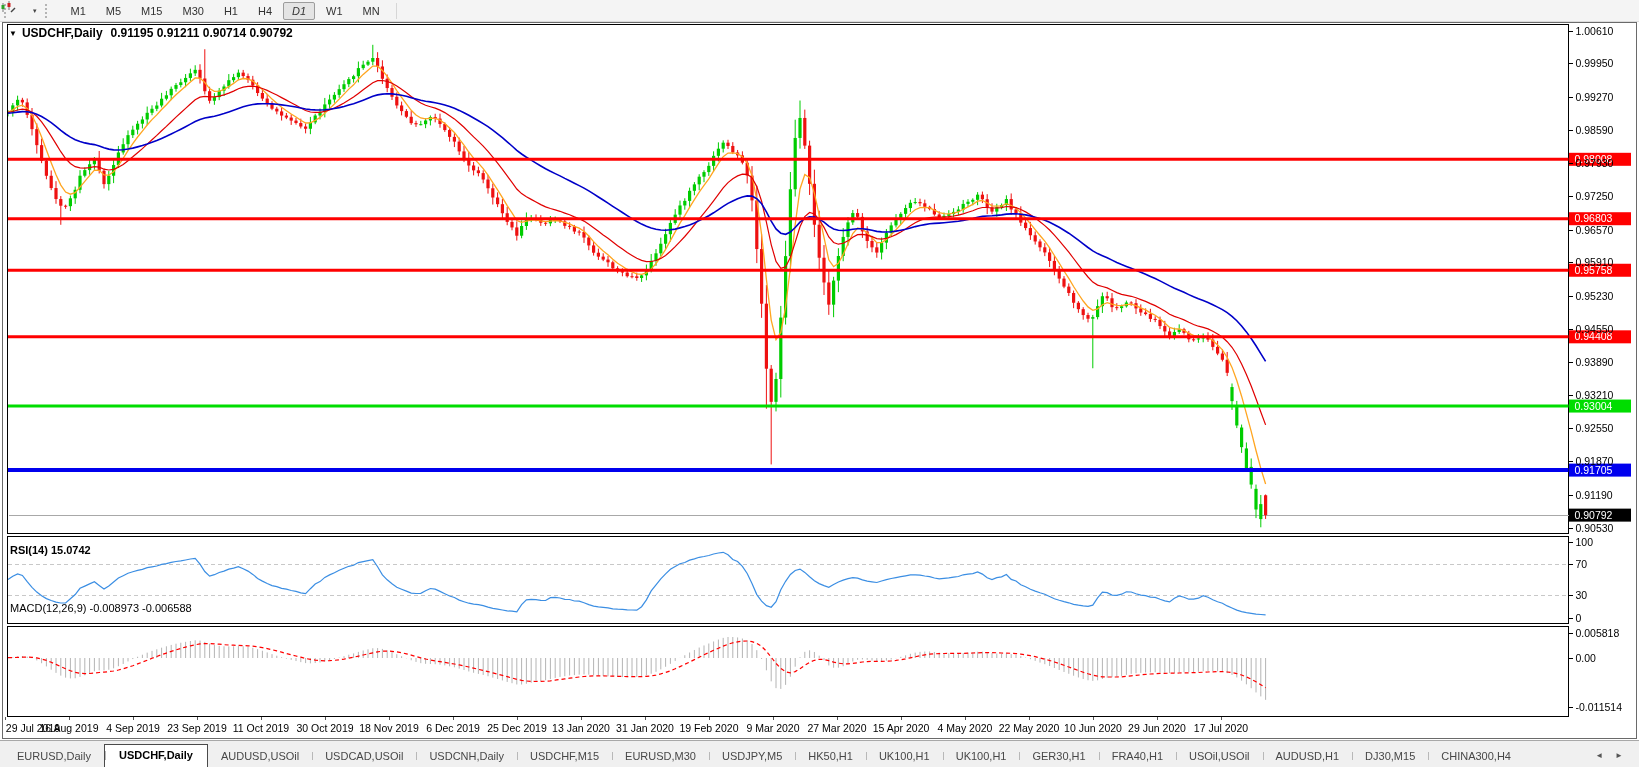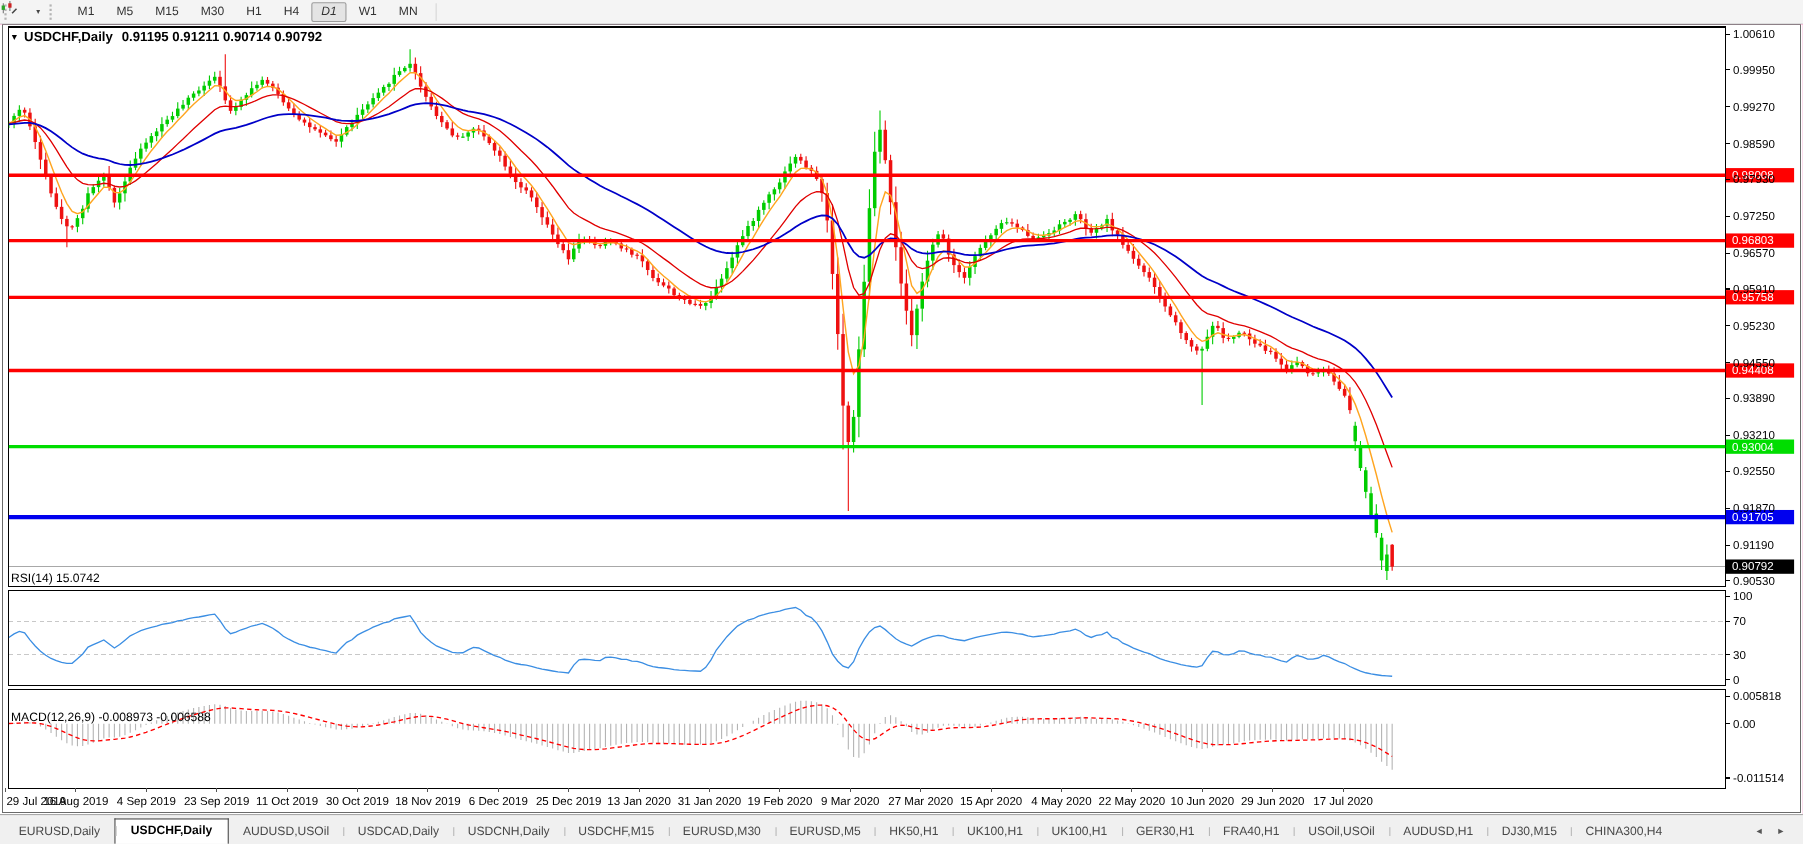--- a/index.html
+++ b/index.html
@@ -6,27 +6,27 @@
     font-family:"Liberation Sans",sans-serif;background:#f0f0f0;}
   .toolbar{position:absolute;top:0;left:0;width:1639px;height:22px;background:#f4f4f4;
     border-bottom:1px solid #dcdcdc;display:flex;align-items:center;box-sizing:border-box;}
   .grip{width:3px;height:14px;border-left:2px dotted #b4b4b4;margin:0 5px 0 4px;}
   .tool-icon{width:18px;height:15px;display:flex;align-items:center;justify-content:center;margin-right:1px;}
   .caret{font-size:7px;color:#444;margin-right:4px;}
   .tf-group{display:flex;margin-left:6px;}
   .tfbtn{padding:2px 8px;font-size:11px;color:#333;border:1px solid transparent;border-radius:2px;margin:0 1px;cursor:default;}
   .tfbtn.active{background:#e4e4e4;border-color:#9c9c9c;font-style:italic;}
   .tb-sep{width:1px;height:16px;background:#d6d6d6;margin:0 6px;}
-  .chart-region{position:absolute;top:22px;left:0;width:1639px;height:718px;background:#ec4899;}
+  .chart-region{position:absolute;top:22px;left:0;width:1639px;height:718px;background:#c4b5fd;}
   .chart-title{position:absolute;top:4px;left:9px;font-size:12px;font-weight:bold;color:#000;z-index:5;white-space:nowrap;}
   .chart-title .tri{font-size:8px;margin-right:5px;position:relative;top:-1px;}
   .chart-title .ohlc{margin-left:8px;}
   .panel-label{position:absolute;left:10px;font-size:11px;color:#000;z-index:5;white-space:nowrap;}
-  #rsi-label{top:498px;}
-  #macd-label{top:624px;}
+  #rsi-label{top:522px;font-weight:bold;}
+  #macd-label{top:580px;}
   svg{position:absolute;top:0;left:0;}
   svg text{font-family:"Liberation Sans",sans-serif;}
   .tabbar{position:absolute;top:740px;left:0;width:1639px;height:27px;background:#f0f0f0;
     border-top:1px solid #a8a8a8;display:flex;align-items:flex-end;padding:0 4px;box-sizing:border-box;}
   .tab{font-size:11px;color:#474747;padding:4px 13px 5px;white-space:nowrap;position:relative;cursor:default;}
   .tab + .tab::before{content:"";position:absolute;left:0;top:6px;bottom:7px;border-left:1px solid #b8b8b8;}
   .tab.active{background:#ffffff;border:1px solid #4a4a4a;border-bottom:none;font-weight:bold;color:#000;
     padding:4px 14px 6px;z-index:2;}
   .tab.active + .tab::before{border-left:none;}
   .tab-arrows{margin-left:auto;display:flex;gap:12px;padding:0 12px 7px;color:#555;font-size:8px;}
@@ -1005,25 +1005,25 @@
         <text x="1221" y="710" font-size="10.5" fill="#000" text-anchor="middle">17 Jul 2020</text>
       </g>
     </svg>
 </div>
 
 <div class="tabbar">
   <div style="display:flex;align-items:flex-end;" id="tabs-holder">
       <div class="tab">EURUSD,Daily</div>
       <div class="tab active">USDCHF,Daily</div>
       <div class="tab">AUDUSD,USOil</div>
-      <div class="tab">USDCAD,Daily</div>
+      <div class="tab">USDCAD,USOil</div>
       <div class="tab">USDCNH,Daily</div>
       <div class="tab">USDCHF,M15</div>
       <div class="tab">EURUSD,M30</div>
-      <div class="tab">EURUSD,M5</div>
+      <div class="tab">USDJPY,M5</div>
       <div class="tab">HK50,H1</div>
       <div class="tab">UK100,H1</div>
       <div class="tab">UK100,H1</div>
       <div class="tab">GER30,H1</div>
       <div class="tab">FRA40,H1</div>
       <div class="tab">USOil,USOil</div>
       <div class="tab">AUDUSD,H1</div>
       <div class="tab">DJ30,M15</div>
       <div class="tab">CHINA300,H4</div>
     </div>

